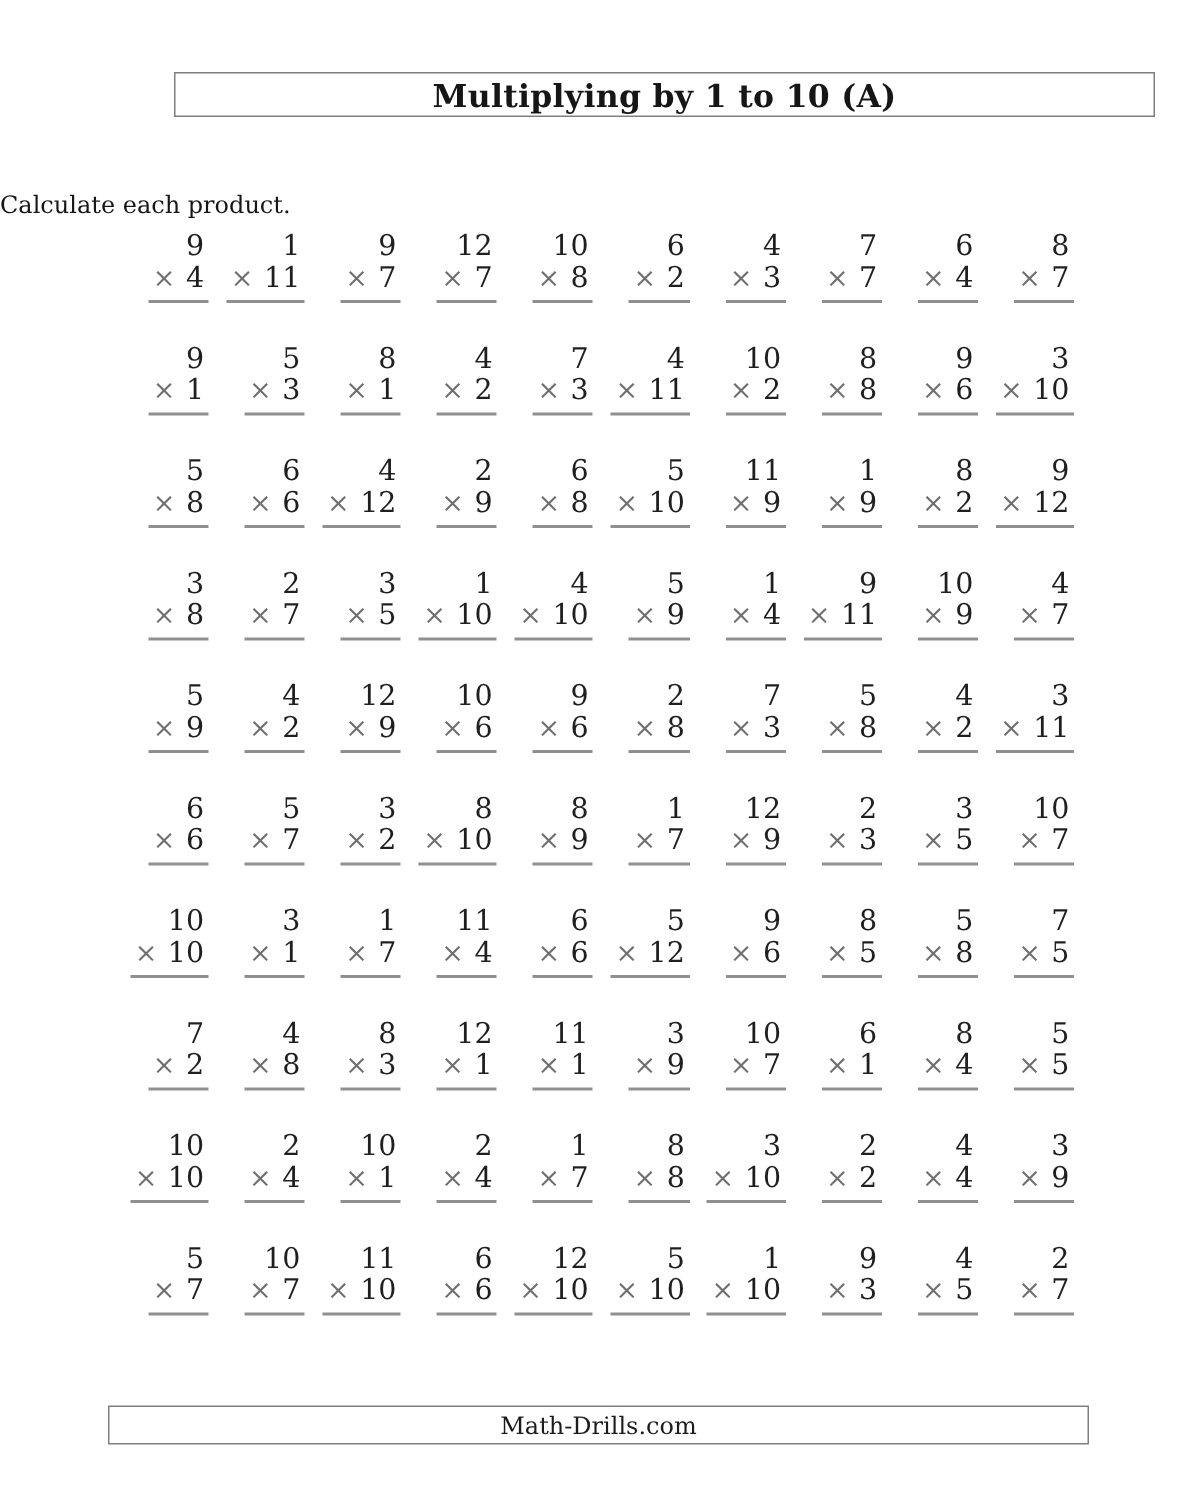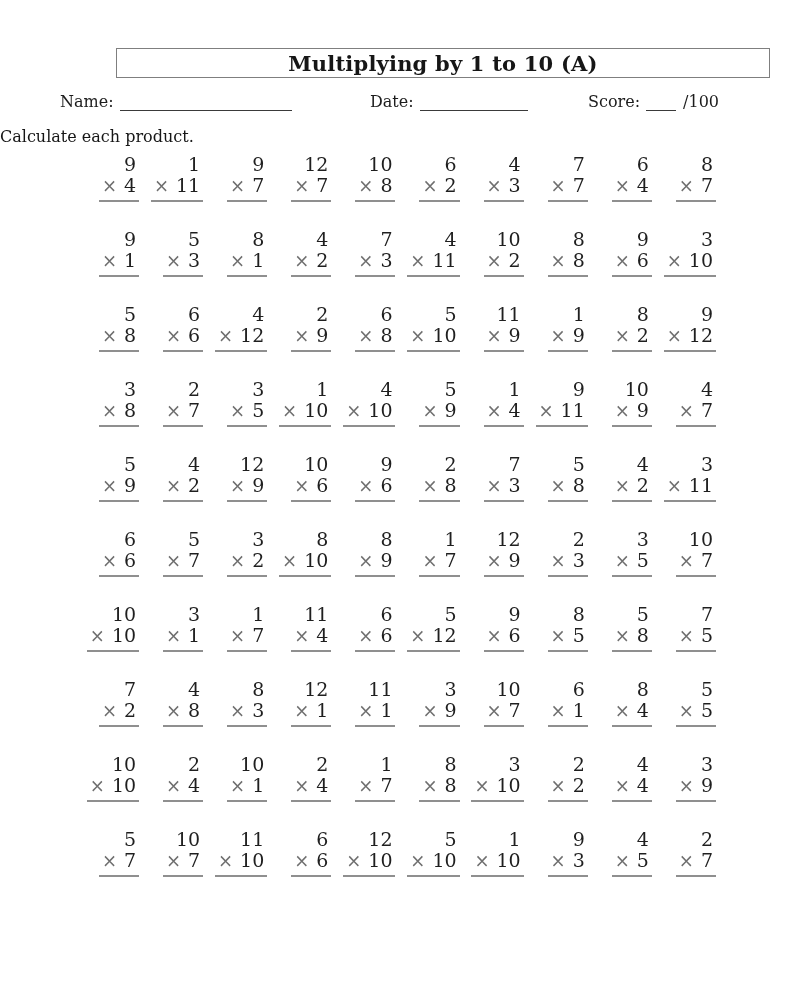--- a/index.html
+++ b/index.html
@@ -86,935 +86,923 @@
 </style>
 </head>
 <body>
 
 <div class="page">
 
   <div class="title-box">
     <h1>Multiplying by 1 to 10 (A)</h1>
   </div>
 
-  <div class="fields">
-    <div class="field field-name">
-      <span>Name:</span>
-      <span class="blank blank-name"></span>
+
+  <div class="instruction">Calculate each product.</div>
+
+  <div class="grid">
+      <div class="cell">
+        <div class="problem">
+          <div class="prob-top">9</div>
+          <div class="prob-bottom">
+            <span class="times">×</span>
+            <span class="operand">4</span>
+          </div>
+        </div>
+      </div>
+      <div class="cell">
+        <div class="problem">
+          <div class="prob-top">1</div>
+          <div class="prob-bottom">
+            <span class="times">×</span>
+            <span class="operand">11</span>
+          </div>
+        </div>
+      </div>
+      <div class="cell">
+        <div class="problem">
+          <div class="prob-top">9</div>
+          <div class="prob-bottom">
+            <span class="times">×</span>
+            <span class="operand">7</span>
+          </div>
+        </div>
+      </div>
+      <div class="cell">
+        <div class="problem">
+          <div class="prob-top">12</div>
+          <div class="prob-bottom">
+            <span class="times">×</span>
+            <span class="operand">7</span>
+          </div>
+        </div>
+      </div>
+      <div class="cell">
+        <div class="problem">
+          <div class="prob-top">10</div>
+          <div class="prob-bottom">
+            <span class="times">×</span>
+            <span class="operand">8</span>
+          </div>
+        </div>
+      </div>
+      <div class="cell">
+        <div class="problem">
+          <div class="prob-top">6</div>
+          <div class="prob-bottom">
+            <span class="times">×</span>
+            <span class="operand">2</span>
+          </div>
+        </div>
+      </div>
+      <div class="cell">
+        <div class="problem">
+          <div class="prob-top">4</div>
+          <div class="prob-bottom">
+            <span class="times">×</span>
+            <span class="operand">3</span>
+          </div>
+        </div>
+      </div>
+      <div class="cell">
+        <div class="problem">
+          <div class="prob-top">7</div>
+          <div class="prob-bottom">
+            <span class="times">×</span>
+            <span class="operand">7</span>
+          </div>
+        </div>
+      </div>
+      <div class="cell">
+        <div class="problem">
+          <div class="prob-top">6</div>
+          <div class="prob-bottom">
+            <span class="times">×</span>
+            <span class="operand">4</span>
+          </div>
+        </div>
+      </div>
+      <div class="cell">
+        <div class="problem">
+          <div class="prob-top">8</div>
+          <div class="prob-bottom">
+            <span class="times">×</span>
+            <span class="operand">7</span>
+          </div>
+        </div>
+      </div>
+      <div class="cell">
+        <div class="problem">
+          <div class="prob-top">9</div>
+          <div class="prob-bottom">
+            <span class="times">×</span>
+            <span class="operand">1</span>
+          </div>
+        </div>
+      </div>
+      <div class="cell">
+        <div class="problem">
+          <div class="prob-top">5</div>
+          <div class="prob-bottom">
+            <span class="times">×</span>
+            <span class="operand">3</span>
+          </div>
+        </div>
+      </div>
+      <div class="cell">
+        <div class="problem">
+          <div class="prob-top">8</div>
+          <div class="prob-bottom">
+            <span class="times">×</span>
+            <span class="operand">1</span>
+          </div>
+        </div>
+      </div>
+      <div class="cell">
+        <div class="problem">
+          <div class="prob-top">4</div>
+          <div class="prob-bottom">
+            <span class="times">×</span>
+            <span class="operand">2</span>
+          </div>
+        </div>
+      </div>
+      <div class="cell">
+        <div class="problem">
+          <div class="prob-top">7</div>
+          <div class="prob-bottom">
+            <span class="times">×</span>
+            <span class="operand">3</span>
+          </div>
+        </div>
+      </div>
+      <div class="cell">
+        <div class="problem">
+          <div class="prob-top">4</div>
+          <div class="prob-bottom">
+            <span class="times">×</span>
+            <span class="operand">11</span>
+          </div>
+        </div>
+      </div>
+      <div class="cell">
+        <div class="problem">
+          <div class="prob-top">10</div>
+          <div class="prob-bottom">
+            <span class="times">×</span>
+            <span class="operand">2</span>
+          </div>
+        </div>
+      </div>
+      <div class="cell">
+        <div class="problem">
+          <div class="prob-top">8</div>
+          <div class="prob-bottom">
+            <span class="times">×</span>
+            <span class="operand">8</span>
+          </div>
+        </div>
+      </div>
+      <div class="cell">
+        <div class="problem">
+          <div class="prob-top">9</div>
+          <div class="prob-bottom">
+            <span class="times">×</span>
+            <span class="operand">6</span>
+          </div>
+        </div>
+      </div>
+      <div class="cell">
+        <div class="problem">
+          <div class="prob-top">3</div>
+          <div class="prob-bottom">
+            <span class="times">×</span>
+            <span class="operand">10</span>
+          </div>
+        </div>
+      </div>
+      <div class="cell">
+        <div class="problem">
+          <div class="prob-top">5</div>
+          <div class="prob-bottom">
+            <span class="times">×</span>
+            <span class="operand">8</span>
+          </div>
+        </div>
+      </div>
+      <div class="cell">
+        <div class="problem">
+          <div class="prob-top">6</div>
+          <div class="prob-bottom">
+            <span class="times">×</span>
+            <span class="operand">6</span>
+          </div>
+        </div>
+      </div>
+      <div class="cell">
+        <div class="problem">
+          <div class="prob-top">4</div>
+          <div class="prob-bottom">
+            <span class="times">×</span>
+            <span class="operand">12</span>
+          </div>
+        </div>
+      </div>
+      <div class="cell">
+        <div class="problem">
+          <div class="prob-top">2</div>
+          <div class="prob-bottom">
+            <span class="times">×</span>
+            <span class="operand">9</span>
+          </div>
+        </div>
+      </div>
+      <div class="cell">
+        <div class="problem">
+          <div class="prob-top">6</div>
+          <div class="prob-bottom">
+            <span class="times">×</span>
+            <span class="operand">8</span>
+          </div>
+        </div>
+      </div>
+      <div class="cell">
+        <div class="problem">
+          <div class="prob-top">5</div>
+          <div class="prob-bottom">
+            <span class="times">×</span>
+            <span class="operand">10</span>
+          </div>
+        </div>
+      </div>
+      <div class="cell">
+        <div class="problem">
+          <div class="prob-top">11</div>
+          <div class="prob-bottom">
+            <span class="times">×</span>
+            <span class="operand">9</span>
+          </div>
+        </div>
+      </div>
+      <div class="cell">
+        <div class="problem">
+          <div class="prob-top">1</div>
+          <div class="prob-bottom">
+            <span class="times">×</span>
+            <span class="operand">9</span>
+          </div>
+        </div>
+      </div>
+      <div class="cell">
+        <div class="problem">
+          <div class="prob-top">8</div>
+          <div class="prob-bottom">
+            <span class="times">×</span>
+            <span class="operand">2</span>
+          </div>
+        </div>
+      </div>
+      <div class="cell">
+        <div class="problem">
+          <div class="prob-top">9</div>
+          <div class="prob-bottom">
+            <span class="times">×</span>
+            <span class="operand">12</span>
+          </div>
+        </div>
+      </div>
+      <div class="cell">
+        <div class="problem">
+          <div class="prob-top">3</div>
+          <div class="prob-bottom">
+            <span class="times">×</span>
+            <span class="operand">8</span>
+          </div>
+        </div>
+      </div>
+      <div class="cell">
+        <div class="problem">
+          <div class="prob-top">2</div>
+          <div class="prob-bottom">
+            <span class="times">×</span>
+            <span class="operand">7</span>
+          </div>
+        </div>
+      </div>
+      <div class="cell">
+        <div class="problem">
+          <div class="prob-top">3</div>
+          <div class="prob-bottom">
+            <span class="times">×</span>
+            <span class="operand">5</span>
+          </div>
+        </div>
+      </div>
+      <div class="cell">
+        <div class="problem">
+          <div class="prob-top">1</div>
+          <div class="prob-bottom">
+            <span class="times">×</span>
+            <span class="operand">10</span>
+          </div>
+        </div>
+      </div>
+      <div class="cell">
+        <div class="problem">
+          <div class="prob-top">4</div>
+          <div class="prob-bottom">
+            <span class="times">×</span>
+            <span class="operand">10</span>
+          </div>
+        </div>
+      </div>
+      <div class="cell">
+        <div class="problem">
+          <div class="prob-top">5</div>
+          <div class="prob-bottom">
+            <span class="times">×</span>
+            <span class="operand">9</span>
+          </div>
+        </div>
+      </div>
+      <div class="cell">
+        <div class="problem">
+          <div class="prob-top">1</div>
+          <div class="prob-bottom">
+            <span class="times">×</span>
+            <span class="operand">4</span>
+          </div>
+        </div>
+      </div>
+      <div class="cell">
+        <div class="problem">
+          <div class="prob-top">9</div>
+          <div class="prob-bottom">
+            <span class="times">×</span>
+            <span class="operand">11</span>
+          </div>
+        </div>
+      </div>
+      <div class="cell">
+        <div class="problem">
+          <div class="prob-top">10</div>
+          <div class="prob-bottom">
+            <span class="times">×</span>
+            <span class="operand">9</span>
+          </div>
+        </div>
+      </div>
+      <div class="cell">
+        <div class="problem">
+          <div class="prob-top">4</div>
+          <div class="prob-bottom">
+            <span class="times">×</span>
+            <span class="operand">7</span>
+          </div>
+        </div>
+      </div>
+      <div class="cell">
+        <div class="problem">
+          <div class="prob-top">5</div>
+          <div class="prob-bottom">
+            <span class="times">×</span>
+            <span class="operand">9</span>
+          </div>
+        </div>
+      </div>
+      <div class="cell">
+        <div class="problem">
+          <div class="prob-top">4</div>
+          <div class="prob-bottom">
+            <span class="times">×</span>
+            <span class="operand">2</span>
+          </div>
+        </div>
+      </div>
+      <div class="cell">
+        <div class="problem">
+          <div class="prob-top">12</div>
+          <div class="prob-bottom">
+            <span class="times">×</span>
+            <span class="operand">9</span>
+          </div>
+        </div>
+      </div>
+      <div class="cell">
+        <div class="problem">
+          <div class="prob-top">10</div>
+          <div class="prob-bottom">
+            <span class="times">×</span>
+            <span class="operand">6</span>
+          </div>
+        </div>
+      </div>
+      <div class="cell">
+        <div class="problem">
+          <div class="prob-top">9</div>
+          <div class="prob-bottom">
+            <span class="times">×</span>
+            <span class="operand">6</span>
+          </div>
+        </div>
+      </div>
+      <div class="cell">
+        <div class="problem">
+          <div class="prob-top">2</div>
+          <div class="prob-bottom">
+            <span class="times">×</span>
+            <span class="operand">8</span>
+          </div>
+        </div>
+      </div>
+      <div class="cell">
+        <div class="problem">
+          <div class="prob-top">7</div>
+          <div class="prob-bottom">
+            <span class="times">×</span>
+            <span class="operand">3</span>
+          </div>
+        </div>
+      </div>
+      <div class="cell">
+        <div class="problem">
+          <div class="prob-top">5</div>
+          <div class="prob-bottom">
+            <span class="times">×</span>
+            <span class="operand">8</span>
+          </div>
+        </div>
+      </div>
+      <div class="cell">
+        <div class="problem">
+          <div class="prob-top">4</div>
+          <div class="prob-bottom">
+            <span class="times">×</span>
+            <span class="operand">2</span>
+          </div>
+        </div>
+      </div>
+      <div class="cell">
+        <div class="problem">
+          <div class="prob-top">3</div>
+          <div class="prob-bottom">
+            <span class="times">×</span>
+            <span class="operand">11</span>
+          </div>
+        </div>
+      </div>
+      <div class="cell">
+        <div class="problem">
+          <div class="prob-top">6</div>
+          <div class="prob-bottom">
+            <span class="times">×</span>
+            <span class="operand">6</span>
+          </div>
+        </div>
+      </div>
+      <div class="cell">
+        <div class="problem">
+          <div class="prob-top">5</div>
+          <div class="prob-bottom">
+            <span class="times">×</span>
+            <span class="operand">7</span>
+          </div>
+        </div>
+      </div>
+      <div class="cell">
+        <div class="problem">
+          <div class="prob-top">3</div>
+          <div class="prob-bottom">
+            <span class="times">×</span>
+            <span class="operand">2</span>
+          </div>
+        </div>
+      </div>
+      <div class="cell">
+        <div class="problem">
+          <div class="prob-top">8</div>
+          <div class="prob-bottom">
+            <span class="times">×</span>
+            <span class="operand">10</span>
+          </div>
+        </div>
+      </div>
+      <div class="cell">
+        <div class="problem">
+          <div class="prob-top">8</div>
+          <div class="prob-bottom">
+            <span class="times">×</span>
+            <span class="operand">9</span>
+          </div>
+        </div>
+      </div>
+      <div class="cell">
+        <div class="problem">
+          <div class="prob-top">1</div>
+          <div class="prob-bottom">
+            <span class="times">×</span>
+            <span class="operand">7</span>
+          </div>
+        </div>
+      </div>
+      <div class="cell">
+        <div class="problem">
+          <div class="prob-top">12</div>
+          <div class="prob-bottom">
+            <span class="times">×</span>
+            <span class="operand">9</span>
+          </div>
+        </div>
+      </div>
+      <div class="cell">
+        <div class="problem">
+          <div class="prob-top">2</div>
+          <div class="prob-bottom">
+            <span class="times">×</span>
+            <span class="operand">3</span>
+          </div>
+        </div>
+      </div>
+      <div class="cell">
+        <div class="problem">
+          <div class="prob-top">3</div>
+          <div class="prob-bottom">
+            <span class="times">×</span>
+            <span class="operand">5</span>
+          </div>
+        </div>
+      </div>
+      <div class="cell">
+        <div class="problem">
+          <div class="prob-top">10</div>
+          <div class="prob-bottom">
+            <span class="times">×</span>
+            <span class="operand">7</span>
+          </div>
+        </div>
+      </div>
+      <div class="cell">
+        <div class="problem">
+          <div class="prob-top">10</div>
+          <div class="prob-bottom">
+            <span class="times">×</span>
+            <span class="operand">10</span>
+          </div>
+        </div>
+      </div>
+      <div class="cell">
+        <div class="problem">
+          <div class="prob-top">3</div>
+          <div class="prob-bottom">
+            <span class="times">×</span>
+            <span class="operand">1</span>
+          </div>
+        </div>
+      </div>
+      <div class="cell">
+        <div class="problem">
+          <div class="prob-top">1</div>
+          <div class="prob-bottom">
+            <span class="times">×</span>
+            <span class="operand">7</span>
+          </div>
+        </div>
+      </div>
+      <div class="cell">
+        <div class="problem">
+          <div class="prob-top">11</div>
+          <div class="prob-bottom">
+            <span class="times">×</span>
+            <span class="operand">4</span>
+          </div>
+        </div>
+      </div>
+      <div class="cell">
+        <div class="problem">
+          <div class="prob-top">6</div>
+          <div class="prob-bottom">
+            <span class="times">×</span>
+            <span class="operand">6</span>
+          </div>
+        </div>
+      </div>
+      <div class="cell">
+        <div class="problem">
+          <div class="prob-top">5</div>
+          <div class="prob-bottom">
+            <span class="times">×</span>
+            <span class="operand">12</span>
+          </div>
+        </div>
+      </div>
+      <div class="cell">
+        <div class="problem">
+          <div class="prob-top">9</div>
+          <div class="prob-bottom">
+            <span class="times">×</span>
+            <span class="operand">6</span>
+          </div>
+        </div>
+      </div>
+      <div class="cell">
+        <div class="problem">
+          <div class="prob-top">8</div>
+          <div class="prob-bottom">
+            <span class="times">×</span>
+            <span class="operand">5</span>
+          </div>
+        </div>
+      </div>
+      <div class="cell">
+        <div class="problem">
+          <div class="prob-top">5</div>
+          <div class="prob-bottom">
+            <span class="times">×</span>
+            <span class="operand">8</span>
+          </div>
+        </div>
+      </div>
+      <div class="cell">
+        <div class="problem">
+          <div class="prob-top">7</div>
+          <div class="prob-bottom">
+            <span class="times">×</span>
+            <span class="operand">5</span>
+          </div>
+        </div>
+      </div>
+      <div class="cell">
+        <div class="problem">
+          <div class="prob-top">7</div>
+          <div class="prob-bottom">
+            <span class="times">×</span>
+            <span class="operand">2</span>
+          </div>
+        </div>
+      </div>
+      <div class="cell">
+        <div class="problem">
+          <div class="prob-top">4</div>
+          <div class="prob-bottom">
+            <span class="times">×</span>
+            <span class="operand">8</span>
+          </div>
+        </div>
+      </div>
+      <div class="cell">
+        <div class="problem">
+          <div class="prob-top">8</div>
+          <div class="prob-bottom">
+            <span class="times">×</span>
+            <span class="operand">3</span>
+          </div>
+        </div>
+      </div>
+      <div class="cell">
+        <div class="problem">
+          <div class="prob-top">12</div>
+          <div class="prob-bottom">
+            <span class="times">×</span>
+            <span class="operand">1</span>
+          </div>
+        </div>
+      </div>
+      <div class="cell">
+        <div class="problem">
+          <div class="prob-top">11</div>
+          <div class="prob-bottom">
+            <span class="times">×</span>
+            <span class="operand">1</span>
+          </div>
+        </div>
+      </div>
+      <div class="cell">
+        <div class="problem">
+          <div class="prob-top">3</div>
+          <div class="prob-bottom">
+            <span class="times">×</span>
+            <span class="operand">9</span>
+          </div>
+        </div>
+      </div>
+      <div class="cell">
+        <div class="problem">
+          <div class="prob-top">10</div>
+          <div class="prob-bottom">
+            <span class="times">×</span>
+            <span class="operand">7</span>
+          </div>
+        </div>
+      </div>
+      <div class="cell">
+        <div class="problem">
+          <div class="prob-top">6</div>
+          <div class="prob-bottom">
+            <span class="times">×</span>
+            <span class="operand">1</span>
+          </div>
+        </div>
+      </div>
+      <div class="cell">
+        <div class="problem">
+          <div class="prob-top">8</div>
+          <div class="prob-bottom">
+            <span class="times">×</span>
+            <span class="operand">4</span>
+          </div>
+        </div>
+      </div>
+      <div class="cell">
+        <div class="problem">
+          <div class="prob-top">5</div>
+          <div class="prob-bottom">
+            <span class="times">×</span>
+            <span class="operand">5</span>
+          </div>
+        </div>
+      </div>
+      <div class="cell">
+        <div class="problem">
+          <div class="prob-top">10</div>
+          <div class="prob-bottom">
+            <span class="times">×</span>
+            <span class="operand">10</span>
+          </div>
+        </div>
+      </div>
+      <div class="cell">
+        <div class="problem">
+          <div class="prob-top">2</div>
+          <div class="prob-bottom">
+            <span class="times">×</span>
+            <span class="operand">4</span>
+          </div>
+        </div>
+      </div>
+      <div class="cell">
+        <div class="problem">
+          <div class="prob-top">10</div>
+          <div class="prob-bottom">
+            <span class="times">×</span>
+            <span class="operand">1</span>
+          </div>
+        </div>
+      </div>
+      <div class="cell">
+        <div class="problem">
+          <div class="prob-top">2</div>
+          <div class="prob-bottom">
+            <span class="times">×</span>
+            <span class="operand">4</span>
+          </div>
+        </div>
+      </div>
+      <div class="cell">
+        <div class="problem">
+          <div class="prob-top">1</div>
+          <div class="prob-bottom">
+            <span class="times">×</span>
+            <span class="operand">7</span>
+          </div>
+        </div>
+      </div>
+      <div class="cell">
+        <div class="problem">
+          <div class="prob-top">8</div>
+          <div class="prob-bottom">
+            <span class="times">×</span>
+            <span class="operand">8</span>
+          </div>
+        </div>
+      </div>
+      <div class="cell">
+        <div class="problem">
+          <div class="prob-top">3</div>
+          <div class="prob-bottom">
+            <span class="times">×</span>
+            <span class="operand">10</span>
+          </div>
+        </div>
+      </div>
+      <div class="cell">
+        <div class="problem">
+          <div class="prob-top">2</div>
+          <div class="prob-bottom">
+            <span class="times">×</span>
+            <span class="operand">2</span>
+          </div>
+        </div>
+      </div>
+      <div class="cell">
+        <div class="problem">
+          <div class="prob-top">4</div>
+          <div class="prob-bottom">
+            <span class="times">×</span>
+            <span class="operand">4</span>
+          </div>
+        </div>
+      </div>
+      <div class="cell">
+        <div class="problem">
+          <div class="prob-top">3</div>
+          <div class="prob-bottom">
+            <span class="times">×</span>
+            <span class="operand">9</span>
+          </div>
+        </div>
+      </div>
+      <div class="cell">
+        <div class="problem">
+          <div class="prob-top">5</div>
+          <div class="prob-bottom">
+            <span class="times">×</span>
+            <span class="operand">7</span>
+          </div>
+        </div>
+      </div>
+      <div class="cell">
+        <div class="problem">
+          <div class="prob-top">10</div>
+          <div class="prob-bottom">
+            <span class="times">×</span>
+            <span class="operand">7</span>
+          </div>
+        </div>
+      </div>
+      <div class="cell">
+        <div class="problem">
+          <div class="prob-top">11</div>
+          <div class="prob-bottom">
+            <span class="times">×</span>
+            <span class="operand">10</span>
+          </div>
+        </div>
+      </div>
+      <div class="cell">
+        <div class="problem">
+          <div class="prob-top">6</div>
+          <div class="prob-bottom">
+            <span class="times">×</span>
+            <span class="operand">6</span>
+          </div>
+        </div>
+      </div>
+      <div class="cell">
+        <div class="problem">
+          <div class="prob-top">12</div>
+          <div class="prob-bottom">
+            <span class="times">×</span>
+            <span class="operand">10</span>
+          </div>
+        </div>
+      </div>
+      <div class="cell">
+        <div class="problem">
+          <div class="prob-top">5</div>
+          <div class="prob-bottom">
+            <span class="times">×</span>
+            <span class="operand">10</span>
+          </div>
+        </div>
+      </div>
+      <div class="cell">
+        <div class="problem">
+          <div class="prob-top">1</div>
+          <div class="prob-bottom">
+            <span class="times">×</span>
+            <span class="operand">10</span>
+          </div>
+        </div>
+      </div>
+      <div class="cell">
+        <div class="problem">
+          <div class="prob-top">9</div>
+          <div class="prob-bottom">
+            <span class="times">×</span>
+            <span class="operand">3</span>
+          </div>
+        </div>
+      </div>
+      <div class="cell">
+        <div class="problem">
+          <div class="prob-top">4</div>
+          <div class="prob-bottom">
+            <span class="times">×</span>
+            <span class="operand">5</span>
+          </div>
+        </div>
+      </div>
+      <div class="cell">
+        <div class="problem">
+          <div class="prob-top">2</div>
+          <div class="prob-bottom">
+            <span class="times">×</span>
+            <span class="operand">7</span>
+          </div>
+        </div>
+      </div>
     </div>
-    <div class="field field-date">
-      <span>Date:</span>
-      <span class="blank blank-date"></span>
-    </div>
-    <div class="field field-score">
-      <span>Score:</span>
-      <span class="blank blank-score"></span>
-      <span class="score-denom">/100</span>
-    </div>
+
+  <div class="footer-box">
+    <span>Math-Drills.com</span>
   </div>
 
-  <div class="instruction">Calculate each product.</div>
-
-  <div class="grid">
-      <div class="cell">
-        <div class="problem">
-          <div class="prob-top">9</div>
-          <div class="prob-bottom">
-            <span class="times">×</span>
-            <span class="operand">4</span>
-          </div>
-        </div>
-      </div>
-      <div class="cell">
-        <div class="problem">
-          <div class="prob-top">1</div>
-          <div class="prob-bottom">
-            <span class="times">×</span>
-            <span class="operand">11</span>
-          </div>
-        </div>
-      </div>
-      <div class="cell">
-        <div class="problem">
-          <div class="prob-top">9</div>
-          <div class="prob-bottom">
-            <span class="times">×</span>
-            <span class="operand">7</span>
-          </div>
-        </div>
-      </div>
-      <div class="cell">
-        <div class="problem">
-          <div class="prob-top">12</div>
-          <div class="prob-bottom">
-            <span class="times">×</span>
-            <span class="operand">7</span>
-          </div>
-        </div>
-      </div>
-      <div class="cell">
-        <div class="problem">
-          <div class="prob-top">10</div>
-          <div class="prob-bottom">
-            <span class="times">×</span>
-            <span class="operand">8</span>
-          </div>
-        </div>
-      </div>
-      <div class="cell">
-        <div class="problem">
-          <div class="prob-top">6</div>
-          <div class="prob-bottom">
-            <span class="times">×</span>
-            <span class="operand">2</span>
-          </div>
-        </div>
-      </div>
-      <div class="cell">
-        <div class="problem">
-          <div class="prob-top">4</div>
-          <div class="prob-bottom">
-            <span class="times">×</span>
-            <span class="operand">3</span>
-          </div>
-        </div>
-      </div>
-      <div class="cell">
-        <div class="problem">
-          <div class="prob-top">7</div>
-          <div class="prob-bottom">
-            <span class="times">×</span>
-            <span class="operand">7</span>
-          </div>
-        </div>
-      </div>
-      <div class="cell">
-        <div class="problem">
-          <div class="prob-top">6</div>
-          <div class="prob-bottom">
-            <span class="times">×</span>
-            <span class="operand">4</span>
-          </div>
-        </div>
-      </div>
-      <div class="cell">
-        <div class="problem">
-          <div class="prob-top">8</div>
-          <div class="prob-bottom">
-            <span class="times">×</span>
-            <span class="operand">7</span>
-          </div>
-        </div>
-      </div>
-      <div class="cell">
-        <div class="problem">
-          <div class="prob-top">9</div>
-          <div class="prob-bottom">
-            <span class="times">×</span>
-            <span class="operand">1</span>
-          </div>
-        </div>
-      </div>
-      <div class="cell">
-        <div class="problem">
-          <div class="prob-top">5</div>
-          <div class="prob-bottom">
-            <span class="times">×</span>
-            <span class="operand">3</span>
-          </div>
-        </div>
-      </div>
-      <div class="cell">
-        <div class="problem">
-          <div class="prob-top">8</div>
-          <div class="prob-bottom">
-            <span class="times">×</span>
-            <span class="operand">1</span>
-          </div>
-        </div>
-      </div>
-      <div class="cell">
-        <div class="problem">
-          <div class="prob-top">4</div>
-          <div class="prob-bottom">
-            <span class="times">×</span>
-            <span class="operand">2</span>
-          </div>
-        </div>
-      </div>
-      <div class="cell">
-        <div class="problem">
-          <div class="prob-top">7</div>
-          <div class="prob-bottom">
-            <span class="times">×</span>
-            <span class="operand">3</span>
-          </div>
-        </div>
-      </div>
-      <div class="cell">
-        <div class="problem">
-          <div class="prob-top">4</div>
-          <div class="prob-bottom">
-            <span class="times">×</span>
-            <span class="operand">11</span>
-          </div>
-        </div>
-      </div>
-      <div class="cell">
-        <div class="problem">
-          <div class="prob-top">10</div>
-          <div class="prob-bottom">
-            <span class="times">×</span>
-            <span class="operand">2</span>
-          </div>
-        </div>
-      </div>
-      <div class="cell">
-        <div class="problem">
-          <div class="prob-top">8</div>
-          <div class="prob-bottom">
-            <span class="times">×</span>
-            <span class="operand">8</span>
-          </div>
-        </div>
-      </div>
-      <div class="cell">
-        <div class="problem">
-          <div class="prob-top">9</div>
-          <div class="prob-bottom">
-            <span class="times">×</span>
-            <span class="operand">6</span>
-          </div>
-        </div>
-      </div>
-      <div class="cell">
-        <div class="problem">
-          <div class="prob-top">3</div>
-          <div class="prob-bottom">
-            <span class="times">×</span>
-            <span class="operand">10</span>
-          </div>
-        </div>
-      </div>
-      <div class="cell">
-        <div class="problem">
-          <div class="prob-top">5</div>
-          <div class="prob-bottom">
-            <span class="times">×</span>
-            <span class="operand">8</span>
-          </div>
-        </div>
-      </div>
-      <div class="cell">
-        <div class="problem">
-          <div class="prob-top">6</div>
-          <div class="prob-bottom">
-            <span class="times">×</span>
-            <span class="operand">6</span>
-          </div>
-        </div>
-      </div>
-      <div class="cell">
-        <div class="problem">
-          <div class="prob-top">4</div>
-          <div class="prob-bottom">
-            <span class="times">×</span>
-            <span class="operand">12</span>
-          </div>
-        </div>
-      </div>
-      <div class="cell">
-        <div class="problem">
-          <div class="prob-top">2</div>
-          <div class="prob-bottom">
-            <span class="times">×</span>
-            <span class="operand">9</span>
-          </div>
-        </div>
-      </div>
-      <div class="cell">
-        <div class="problem">
-          <div class="prob-top">6</div>
-          <div class="prob-bottom">
-            <span class="times">×</span>
-            <span class="operand">8</span>
-          </div>
-        </div>
-      </div>
-      <div class="cell">
-        <div class="problem">
-          <div class="prob-top">5</div>
-          <div class="prob-bottom">
-            <span class="times">×</span>
-            <span class="operand">10</span>
-          </div>
-        </div>
-      </div>
-      <div class="cell">
-        <div class="problem">
-          <div class="prob-top">11</div>
-          <div class="prob-bottom">
-            <span class="times">×</span>
-            <span class="operand">9</span>
-          </div>
-        </div>
-      </div>
-      <div class="cell">
-        <div class="problem">
-          <div class="prob-top">1</div>
-          <div class="prob-bottom">
-            <span class="times">×</span>
-            <span class="operand">9</span>
-          </div>
-        </div>
-      </div>
-      <div class="cell">
-        <div class="problem">
-          <div class="prob-top">8</div>
-          <div class="prob-bottom">
-            <span class="times">×</span>
-            <span class="operand">2</span>
-          </div>
-        </div>
-      </div>
-      <div class="cell">
-        <div class="problem">
-          <div class="prob-top">9</div>
-          <div class="prob-bottom">
-            <span class="times">×</span>
-            <span class="operand">12</span>
-          </div>
-        </div>
-      </div>
-      <div class="cell">
-        <div class="problem">
-          <div class="prob-top">3</div>
-          <div class="prob-bottom">
-            <span class="times">×</span>
-            <span class="operand">8</span>
-          </div>
-        </div>
-      </div>
-      <div class="cell">
-        <div class="problem">
-          <div class="prob-top">2</div>
-          <div class="prob-bottom">
-            <span class="times">×</span>
-            <span class="operand">7</span>
-          </div>
-        </div>
-      </div>
-      <div class="cell">
-        <div class="problem">
-          <div class="prob-top">3</div>
-          <div class="prob-bottom">
-            <span class="times">×</span>
-            <span class="operand">5</span>
-          </div>
-        </div>
-      </div>
-      <div class="cell">
-        <div class="problem">
-          <div class="prob-top">1</div>
-          <div class="prob-bottom">
-            <span class="times">×</span>
-            <span class="operand">10</span>
-          </div>
-        </div>
-      </div>
-      <div class="cell">
-        <div class="problem">
-          <div class="prob-top">4</div>
-          <div class="prob-bottom">
-            <span class="times">×</span>
-            <span class="operand">10</span>
-          </div>
-        </div>
-      </div>
-      <div class="cell">
-        <div class="problem">
-          <div class="prob-top">5</div>
-          <div class="prob-bottom">
-            <span class="times">×</span>
-            <span class="operand">9</span>
-          </div>
-        </div>
-      </div>
-      <div class="cell">
-        <div class="problem">
-          <div class="prob-top">1</div>
-          <div class="prob-bottom">
-            <span class="times">×</span>
-            <span class="operand">4</span>
-          </div>
-        </div>
-      </div>
-      <div class="cell">
-        <div class="problem">
-          <div class="prob-top">9</div>
-          <div class="prob-bottom">
-            <span class="times">×</span>
-            <span class="operand">11</span>
-          </div>
-        </div>
-      </div>
-      <div class="cell">
-        <div class="problem">
-          <div class="prob-top">10</div>
-          <div class="prob-bottom">
-            <span class="times">×</span>
-            <span class="operand">9</span>
-          </div>
-        </div>
-      </div>
-      <div class="cell">
-        <div class="problem">
-          <div class="prob-top">4</div>
-          <div class="prob-bottom">
-            <span class="times">×</span>
-            <span class="operand">7</span>
-          </div>
-        </div>
-      </div>
-      <div class="cell">
-        <div class="problem">
-          <div class="prob-top">5</div>
-          <div class="prob-bottom">
-            <span class="times">×</span>
-            <span class="operand">9</span>
-          </div>
-        </div>
-      </div>
-      <div class="cell">
-        <div class="problem">
-          <div class="prob-top">4</div>
-          <div class="prob-bottom">
-            <span class="times">×</span>
-            <span class="operand">2</span>
-          </div>
-        </div>
-      </div>
-      <div class="cell">
-        <div class="problem">
-          <div class="prob-top">12</div>
-          <div class="prob-bottom">
-            <span class="times">×</span>
-            <span class="operand">9</span>
-          </div>
-        </div>
-      </div>
-      <div class="cell">
-        <div class="problem">
-          <div class="prob-top">10</div>
-          <div class="prob-bottom">
-            <span class="times">×</span>
-            <span class="operand">6</span>
-          </div>
-        </div>
-      </div>
-      <div class="cell">
-        <div class="problem">
-          <div class="prob-top">9</div>
-          <div class="prob-bottom">
-            <span class="times">×</span>
-            <span class="operand">6</span>
-          </div>
-        </div>
-      </div>
-      <div class="cell">
-        <div class="problem">
-          <div class="prob-top">2</div>
-          <div class="prob-bottom">
-            <span class="times">×</span>
-            <span class="operand">8</span>
-          </div>
-        </div>
-      </div>
-      <div class="cell">
-        <div class="problem">
-          <div class="prob-top">7</div>
-          <div class="prob-bottom">
-            <span class="times">×</span>
-            <span class="operand">3</span>
-          </div>
-        </div>
-      </div>
-      <div class="cell">
-        <div class="problem">
-          <div class="prob-top">5</div>
-          <div class="prob-bottom">
-            <span class="times">×</span>
-            <span class="operand">8</span>
-          </div>
-        </div>
-      </div>
-      <div class="cell">
-        <div class="problem">
-          <div class="prob-top">4</div>
-          <div class="prob-bottom">
-            <span class="times">×</span>
-            <span class="operand">2</span>
-          </div>
-        </div>
-      </div>
-      <div class="cell">
-        <div class="problem">
-          <div class="prob-top">3</div>
-          <div class="prob-bottom">
-            <span class="times">×</span>
-            <span class="operand">11</span>
-          </div>
-        </div>
-      </div>
-      <div class="cell">
-        <div class="problem">
-          <div class="prob-top">6</div>
-          <div class="prob-bottom">
-            <span class="times">×</span>
-            <span class="operand">6</span>
-          </div>
-        </div>
-      </div>
-      <div class="cell">
-        <div class="problem">
-          <div class="prob-top">5</div>
-          <div class="prob-bottom">
-            <span class="times">×</span>
-            <span class="operand">7</span>
-          </div>
-        </div>
-      </div>
-      <div class="cell">
-        <div class="problem">
-          <div class="prob-top">3</div>
-          <div class="prob-bottom">
-            <span class="times">×</span>
-            <span class="operand">2</span>
-          </div>
-        </div>
-      </div>
-      <div class="cell">
-        <div class="problem">
-          <div class="prob-top">8</div>
-          <div class="prob-bottom">
-            <span class="times">×</span>
-            <span class="operand">10</span>
-          </div>
-        </div>
-      </div>
-      <div class="cell">
-        <div class="problem">
-          <div class="prob-top">8</div>
-          <div class="prob-bottom">
-            <span class="times">×</span>
-            <span class="operand">9</span>
-          </div>
-        </div>
-      </div>
-      <div class="cell">
-        <div class="problem">
-          <div class="prob-top">1</div>
-          <div class="prob-bottom">
-            <span class="times">×</span>
-            <span class="operand">7</span>
-          </div>
-        </div>
-      </div>
-      <div class="cell">
-        <div class="problem">
-          <div class="prob-top">12</div>
-          <div class="prob-bottom">
-            <span class="times">×</span>
-            <span class="operand">9</span>
-          </div>
-        </div>
-      </div>
-      <div class="cell">
-        <div class="problem">
-          <div class="prob-top">2</div>
-          <div class="prob-bottom">
-            <span class="times">×</span>
-            <span class="operand">3</span>
-          </div>
-        </div>
-      </div>
-      <div class="cell">
-        <div class="problem">
-          <div class="prob-top">3</div>
-          <div class="prob-bottom">
-            <span class="times">×</span>
-            <span class="operand">5</span>
-          </div>
-        </div>
-      </div>
-      <div class="cell">
-        <div class="problem">
-          <div class="prob-top">10</div>
-          <div class="prob-bottom">
-            <span class="times">×</span>
-            <span class="operand">7</span>
-          </div>
-        </div>
-      </div>
-      <div class="cell">
-        <div class="problem">
-          <div class="prob-top">10</div>
-          <div class="prob-bottom">
-            <span class="times">×</span>
-            <span class="operand">10</span>
-          </div>
-        </div>
-      </div>
-      <div class="cell">
-        <div class="problem">
-          <div class="prob-top">3</div>
-          <div class="prob-bottom">
-            <span class="times">×</span>
-            <span class="operand">1</span>
-          </div>
-        </div>
-      </div>
-      <div class="cell">
-        <div class="problem">
-          <div class="prob-top">1</div>
-          <div class="prob-bottom">
-            <span class="times">×</span>
-            <span class="operand">7</span>
-          </div>
-        </div>
-      </div>
-      <div class="cell">
-        <div class="problem">
-          <div class="prob-top">11</div>
-          <div class="prob-bottom">
-            <span class="times">×</span>
-            <span class="operand">4</span>
-          </div>
-        </div>
-      </div>
-      <div class="cell">
-        <div class="problem">
-          <div class="prob-top">6</div>
-          <div class="prob-bottom">
-            <span class="times">×</span>
-            <span class="operand">6</span>
-          </div>
-        </div>
-      </div>
-      <div class="cell">
-        <div class="problem">
-          <div class="prob-top">5</div>
-          <div class="prob-bottom">
-            <span class="times">×</span>
-            <span class="operand">12</span>
-          </div>
-        </div>
-      </div>
-      <div class="cell">
-        <div class="problem">
-          <div class="prob-top">9</div>
-          <div class="prob-bottom">
-            <span class="times">×</span>
-            <span class="operand">6</span>
-          </div>
-        </div>
-      </div>
-      <div class="cell">
-        <div class="problem">
-          <div class="prob-top">8</div>
-          <div class="prob-bottom">
-            <span class="times">×</span>
-            <span class="operand">5</span>
-          </div>
-        </div>
-      </div>
-      <div class="cell">
-        <div class="problem">
-          <div class="prob-top">5</div>
-          <div class="prob-bottom">
-            <span class="times">×</span>
-            <span class="operand">8</span>
-          </div>
-        </div>
-      </div>
-      <div class="cell">
-        <div class="problem">
-          <div class="prob-top">7</div>
-          <div class="prob-bottom">
-            <span class="times">×</span>
-            <span class="operand">5</span>
-          </div>
-        </div>
-      </div>
-      <div class="cell">
-        <div class="problem">
-          <div class="prob-top">7</div>
-          <div class="prob-bottom">
-            <span class="times">×</span>
-            <span class="operand">2</span>
-          </div>
-        </div>
-      </div>
-      <div class="cell">
-        <div class="problem">
-          <div class="prob-top">4</div>
-          <div class="prob-bottom">
-            <span class="times">×</span>
-            <span class="operand">8</span>
-          </div>
-        </div>
-      </div>
-      <div class="cell">
-        <div class="problem">
-          <div class="prob-top">8</div>
-          <div class="prob-bottom">
-            <span class="times">×</span>
-            <span class="operand">3</span>
-          </div>
-        </div>
-      </div>
-      <div class="cell">
-        <div class="problem">
-          <div class="prob-top">12</div>
-          <div class="prob-bottom">
-            <span class="times">×</span>
-            <span class="operand">1</span>
-          </div>
-        </div>
-      </div>
-      <div class="cell">
-        <div class="problem">
-          <div class="prob-top">11</div>
-          <div class="prob-bottom">
-            <span class="times">×</span>
-            <span class="operand">1</span>
-          </div>
-        </div>
-      </div>
-      <div class="cell">
-        <div class="problem">
-          <div class="prob-top">3</div>
-          <div class="prob-bottom">
-            <span class="times">×</span>
-            <span class="operand">9</span>
-          </div>
-        </div>
-      </div>
-      <div class="cell">
-        <div class="problem">
-          <div class="prob-top">10</div>
-          <div class="prob-bottom">
-            <span class="times">×</span>
-            <span class="operand">7</span>
-          </div>
-        </div>
-      </div>
-      <div class="cell">
-        <div class="problem">
-          <div class="prob-top">6</div>
-          <div class="prob-bottom">
-            <span class="times">×</span>
-            <span class="operand">1</span>
-          </div>
-        </div>
-      </div>
-      <div class="cell">
-        <div class="problem">
-          <div class="prob-top">8</div>
-          <div class="prob-bottom">
-            <span class="times">×</span>
-            <span class="operand">4</span>
-          </div>
-        </div>
-      </div>
-      <div class="cell">
-        <div class="problem">
-          <div class="prob-top">5</div>
-          <div class="prob-bottom">
-            <span class="times">×</span>
-            <span class="operand">5</span>
-          </div>
-        </div>
-      </div>
-      <div class="cell">
-        <div class="problem">
-          <div class="prob-top">10</div>
-          <div class="prob-bottom">
-            <span class="times">×</span>
-            <span class="operand">10</span>
-          </div>
-        </div>
-      </div>
-      <div class="cell">
-        <div class="problem">
-          <div class="prob-top">2</div>
-          <div class="prob-bottom">
-            <span class="times">×</span>
-            <span class="operand">4</span>
-          </div>
-        </div>
-      </div>
-      <div class="cell">
-        <div class="problem">
-          <div class="prob-top">10</div>
-          <div class="prob-bottom">
-            <span class="times">×</span>
-            <span class="operand">1</span>
-          </div>
-        </div>
-      </div>
-      <div class="cell">
-        <div class="problem">
-          <div class="prob-top">2</div>
-          <div class="prob-bottom">
-            <span class="times">×</span>
-            <span class="operand">4</span>
-          </div>
-        </div>
-      </div>
-      <div class="cell">
-        <div class="problem">
-          <div class="prob-top">1</div>
-          <div class="prob-bottom">
-            <span class="times">×</span>
-            <span class="operand">7</span>
-          </div>
-        </div>
-      </div>
-      <div class="cell">
-        <div class="problem">
-          <div class="prob-top">8</div>
-          <div class="prob-bottom">
-            <span class="times">×</span>
-            <span class="operand">8</span>
-          </div>
-        </div>
-      </div>
-      <div class="cell">
-        <div class="problem">
-          <div class="prob-top">3</div>
-          <div class="prob-bottom">
-            <span class="times">×</span>
-            <span class="operand">10</span>
-          </div>
-        </div>
-      </div>
-      <div class="cell">
-        <div class="problem">
-          <div class="prob-top">2</div>
-          <div class="prob-bottom">
-            <span class="times">×</span>
-            <span class="operand">2</span>
-          </div>
-        </div>
-      </div>
-      <div class="cell">
-        <div class="problem">
-          <div class="prob-top">4</div>
-          <div class="prob-bottom">
-            <span class="times">×</span>
-            <span class="operand">4</span>
-          </div>
-        </div>
-      </div>
-      <div class="cell">
-        <div class="problem">
-          <div class="prob-top">3</div>
-          <div class="prob-bottom">
-            <span class="times">×</span>
-            <span class="operand">9</span>
-          </div>
-        </div>
-      </div>
-      <div class="cell">
-        <div class="problem">
-          <div class="prob-top">5</div>
-          <div class="prob-bottom">
-            <span class="times">×</span>
-            <span class="operand">7</span>
-          </div>
-        </div>
-      </div>
-      <div class="cell">
-        <div class="problem">
-          <div class="prob-top">10</div>
-          <div class="prob-bottom">
-            <span class="times">×</span>
-            <span class="operand">7</span>
-          </div>
-        </div>
-      </div>
-      <div class="cell">
-        <div class="problem">
-          <div class="prob-top">11</div>
-          <div class="prob-bottom">
-            <span class="times">×</span>
-            <span class="operand">10</span>
-          </div>
-        </div>
-      </div>
-      <div class="cell">
-        <div class="problem">
-          <div class="prob-top">6</div>
-          <div class="prob-bottom">
-            <span class="times">×</span>
-            <span class="operand">6</span>
-          </div>
-        </div>
-      </div>
-      <div class="cell">
-        <div class="problem">
-          <div class="prob-top">12</div>
-          <div class="prob-bottom">
-            <span class="times">×</span>
-            <span class="operand">10</span>
-          </div>
-        </div>
-      </div>
-      <div class="cell">
-        <div class="problem">
-          <div class="prob-top">5</div>
-          <div class="prob-bottom">
-            <span class="times">×</span>
-            <span class="operand">10</span>
-          </div>
-        </div>
-      </div>
-      <div class="cell">
-        <div class="problem">
-          <div class="prob-top">1</div>
-          <div class="prob-bottom">
-            <span class="times">×</span>
-            <span class="operand">10</span>
-          </div>
-        </div>
-      </div>
-      <div class="cell">
-        <div class="problem">
-          <div class="prob-top">9</div>
-          <div class="prob-bottom">
-            <span class="times">×</span>
-            <span class="operand">3</span>
-          </div>
-        </div>
-      </div>
-      <div class="cell">
-        <div class="problem">
-          <div class="prob-top">4</div>
-          <div class="prob-bottom">
-            <span class="times">×</span>
-            <span class="operand">5</span>
-          </div>
-        </div>
-      </div>
-      <div class="cell">
-        <div class="problem">
-          <div class="prob-top">2</div>
-          <div class="prob-bottom">
-            <span class="times">×</span>
-            <span class="operand">7</span>
-          </div>
-        </div>
-      </div>
-    </div>
-
-
 </div>
 
 </body></html>

